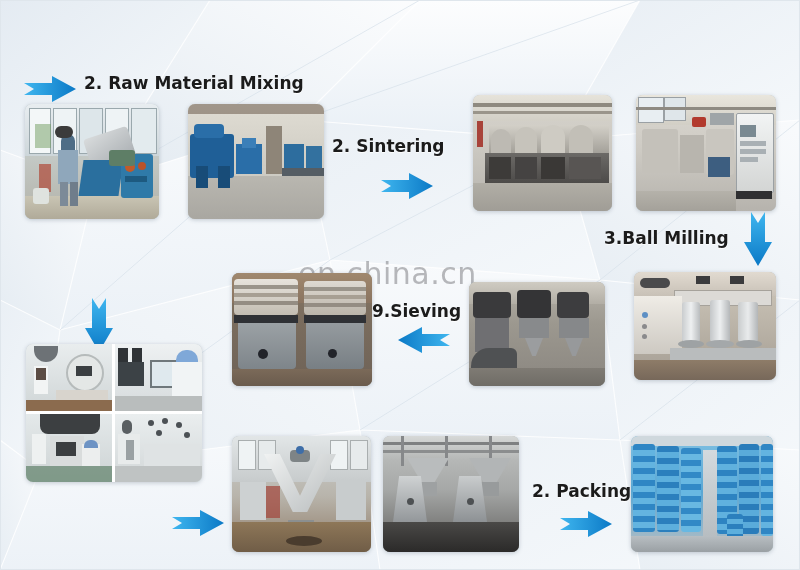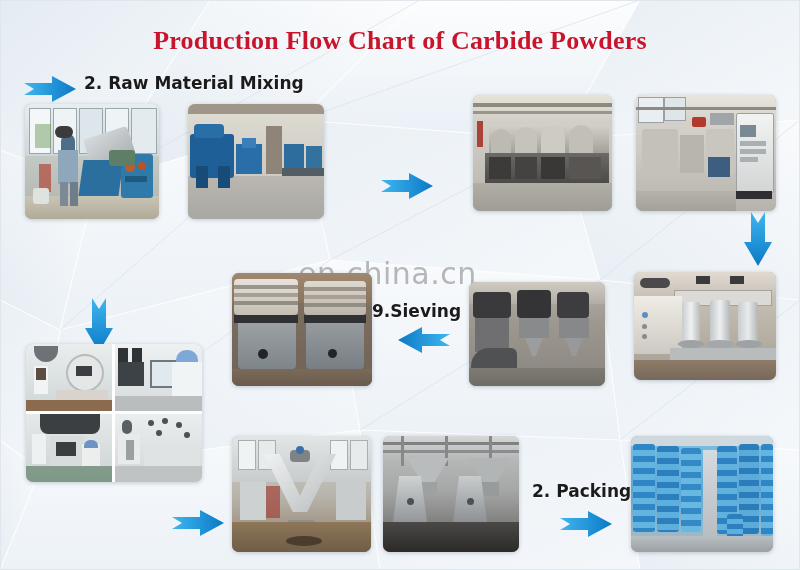--- a/index.html
+++ b/index.html
@@ -121,21 +121,20 @@
         <path d="M300,120 L640,0"></path>
       <path d="M60,330 L300,120"></path>
         <path d="M330,260 L560,140"></path>
       <path d="M600,280 L800,120"></path>
         <path d="M40,470 L330,260"></path>
       <path d="M360,430 L600,280"></path>
         <path d="M620,440 L800,300"></path>
     </g>
   </svg>
 
-  <div class="title">Production Flow Chart of Carbide Powders</div>
 
   <div class="watermark" style="left:298px;top:256px;">en.china.cn</div>
 
   <svg class="arrow" style="left:24px;top:76px;" width="52" height="26" viewBox="0 0 52 26">
     <defs>
         <linearGradient id="ar1" x1="0" y1="0" x2="1" y2="0">
       <stop offset="0%" stop-color="#3fb6ef"></stop>
           <stop offset="100%" stop-color="#0b79c6"></stop>
         </linearGradient>
       </defs>
@@ -179,20 +178,21 @@
     <div class="sc" style="left:8px;top:62px;width:12px;height:22px;background:#184c78;"></div>
     <div class="sc" style="left:30px;top:62px;width:12px;height:22px;background:#184c78;"></div>
     <div class="sc" style="left:48px;top:40px;width:26px;height:30px;background:#2a6ea8;"></div>
     <div class="sc" style="left:54px;top:34px;width:14px;height:10px;background:#3b7fb8;"></div>
     <div class="sc" style="left:78px;top:22px;width:16px;height:48px;background:#8e8578;"></div>
     <div class="sc" style="left:96px;top:40px;width:20px;height:28px;background:#2d6d9e;"></div>
     <div class="sc" style="left:118px;top:42px;width:16px;height:26px;background:#33719f;"></div>
     <div class="sc" style="left:94px;top:64px;width:42px;height:8px;background:#555d64;"></div>
   </div>
 
+  <div class="step-label" style="left:332px;top:136px;">2. Sintering</div>
   <svg class="arrow" style="left:381px;top:173px;" width="52" height="26" viewBox="0 0 52 26">
     <defs>
         <linearGradient id="ar2" x1="0" y1="0" x2="1" y2="0">
       <stop offset="0%" stop-color="#3fb6ef"></stop>
           <stop offset="100%" stop-color="#0b79c6"></stop>
         </linearGradient>
       </defs>
     <path d="M0,7 L10,13 L0,19 L8,19 L28,19 L28,26 L52,13 L28,0 L28,7 Z" fill="url(#ar2)"></path>
   </svg>
 
@@ -229,20 +229,21 @@
     <div class="sc" style="left:72px;top:62px;width:22px;height:20px;background:#3d5e80;"></div>
     <div class="sc" style="left:100px;top:18px;width:36px;height:78px;background:linear-gradient(180deg,#f2f4f4,#d3d5d4);border:1px solid #9aa0a4;border-radius:2px;"></div>
     <div class="sc" style="left:104px;top:30px;width:16px;height:12px;background:#7a8a92;"></div>
     <div class="sc" style="left:104px;top:46px;width:26px;height:5px;background:#a9b0b4;"></div>
     <div class="sc" style="left:104px;top:54px;width:26px;height:5px;background:#a9b0b4;"></div>
     <div class="sc" style="left:104px;top:62px;width:18px;height:5px;background:#a9b0b4;"></div>
     <div class="sc" style="left:100px;top:96px;width:36px;height:8px;background:#2f2f31;"></div>
     <div class="sc" style="left:0;top:96px;width:100px;height:20px;background:linear-gradient(180deg,#b5b2aa,#a4a19a);"></div>
   </div>
 
+  <div class="step-label" style="left:604px;top:228px;">3.Ball Milling</div>
   <svg class="arrow" style="left:744px;top:212px;" width="28" height="54" viewBox="0 0 28 54">
     <defs>
         <linearGradient id="ar3" x1="0" y1="0" x2="0" y2="1">
       <stop offset="0%" stop-color="#3fb6ef"></stop>
           <stop offset="100%" stop-color="#0b79c6"></stop>
         </linearGradient>
       </defs>
     <path d="M7,0 L14,11 L21,0 L21,9 L21,30 L28,30 L14,54 L0,30 L7,30 Z" fill="url(#ar3)"></path>
   </svg>
 

